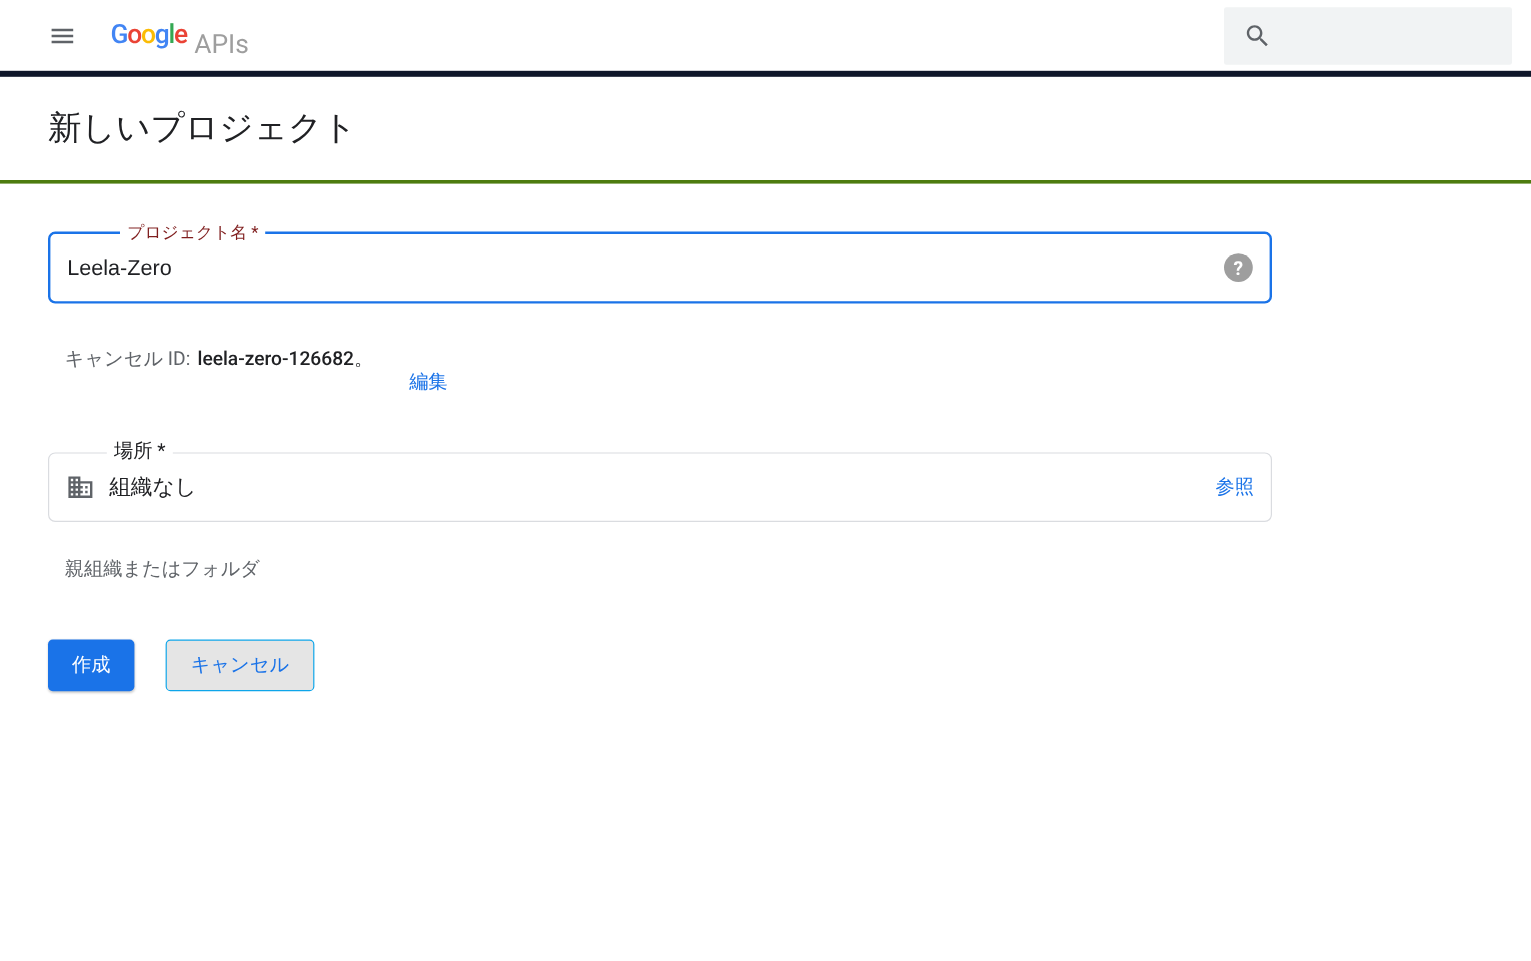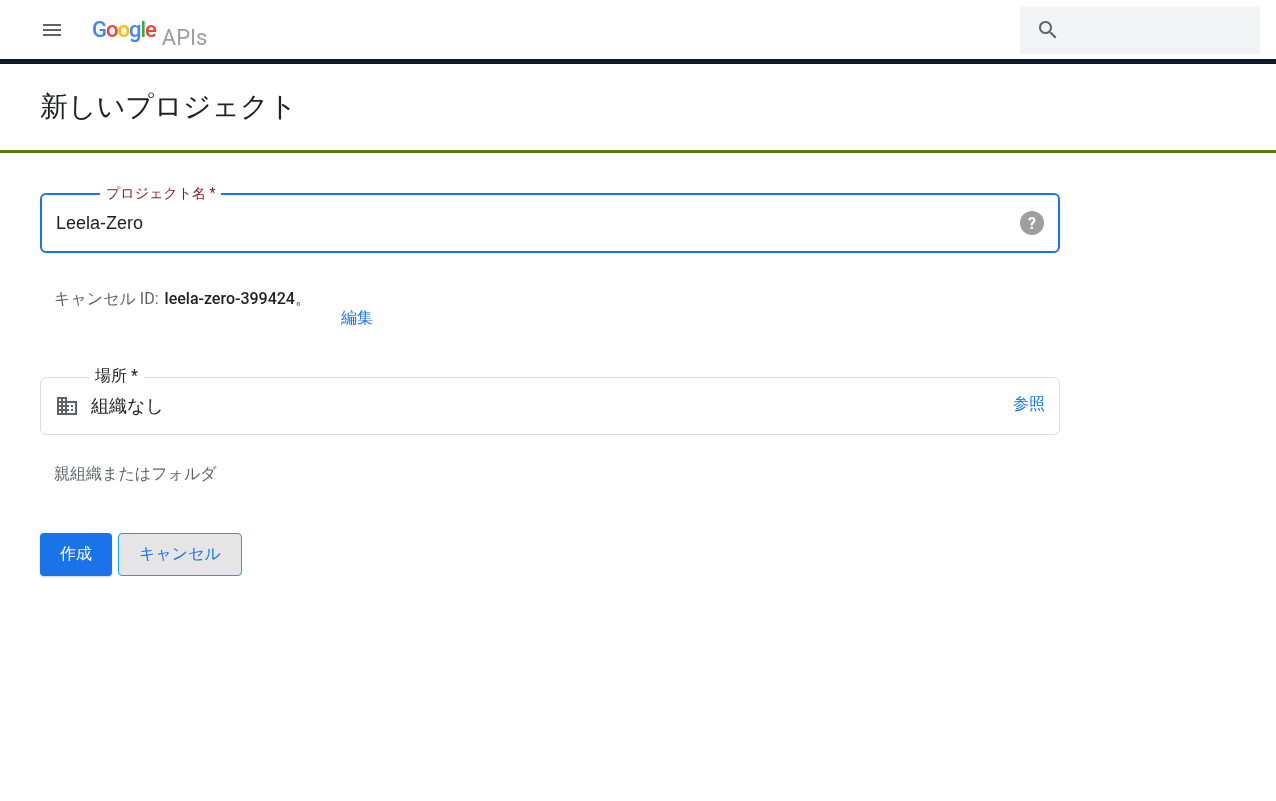--- a/index.html
+++ b/index.html
@@ -152,20 +152,21 @@
       cursor: pointer;
       font-size: 16px;
       margin-top: 39px;
     }
     .location-field {
       position: relative;
       border: 1px solid #dadce0;
       border-radius: 6px;
       padding: 16px 14px;
       display: flex;
+      align-items: center;
       margin-top: 48px;
     }
     .location-label-floating {
       position: absolute;
       top: -12px;
       left: 48px;
       background: #fff;
       padding: 0 6px;
       font-size: 16px;
       color: #202124;
@@ -192,21 +193,21 @@
     }
     .location-hint {
       margin-top: 29px;
       padding-left: 14px;
       font-size: 16px;
       color: #5f6368;
     }
     .button-row {
       margin-top: 48px;
       display: flex;
-      gap: 6px;
+      gap: 26px;
     }
     .btn {
       padding: 10px 20px;
       font-size: 16px;
       border-radius: 4px;
       cursor: pointer;
       border: none;
     }
     .btn-primary {
       background: #1a73e8;
@@ -252,21 +253,21 @@
 <div class="form-section">
 
   <div class="field-group">
     <div class="field-outlined">
       <span class="field-label-floating">プロジェクト名 *</span>
       <input type="text" class="field-input" value="Leela-Zero" style="">
       <span class="help-icon">?</span>
     </div>
     <div class="hint-row">
       <span class="hint-id-label">キャンセル ID: </span>
-      <span class="hint-id-value">leela-zero-399424。</span>
+      <span class="hint-id-value">leela-zero-126682。</span>
       <span class="edit-link">編集</span>
     </div>
   </div>
 
   <div class="location-field">
     <span class="location-label-floating">場所 *</span>
     <span class="org-icon">
       <svg viewBox="0 0 24 24">
           <path d="M12 7V3H2v18h20V7H12zM6 19H4v-2h2v2zm0-4H4v-2h2v2zm0-4H4V9h2v2zm0-4H4V5h2v2zm4 12H8v-2h2v2zm0-4H8v-2h2v2zm0-4H8V9h2v2zm0-4H8V5h2v2zm10 12h-8v-2h2v-2h-2v-2h2v-2h-2V9h8v10zm-2-8h-2v2h2v-2zm0 4h-2v2h2v-2z"></path>
         </svg>

